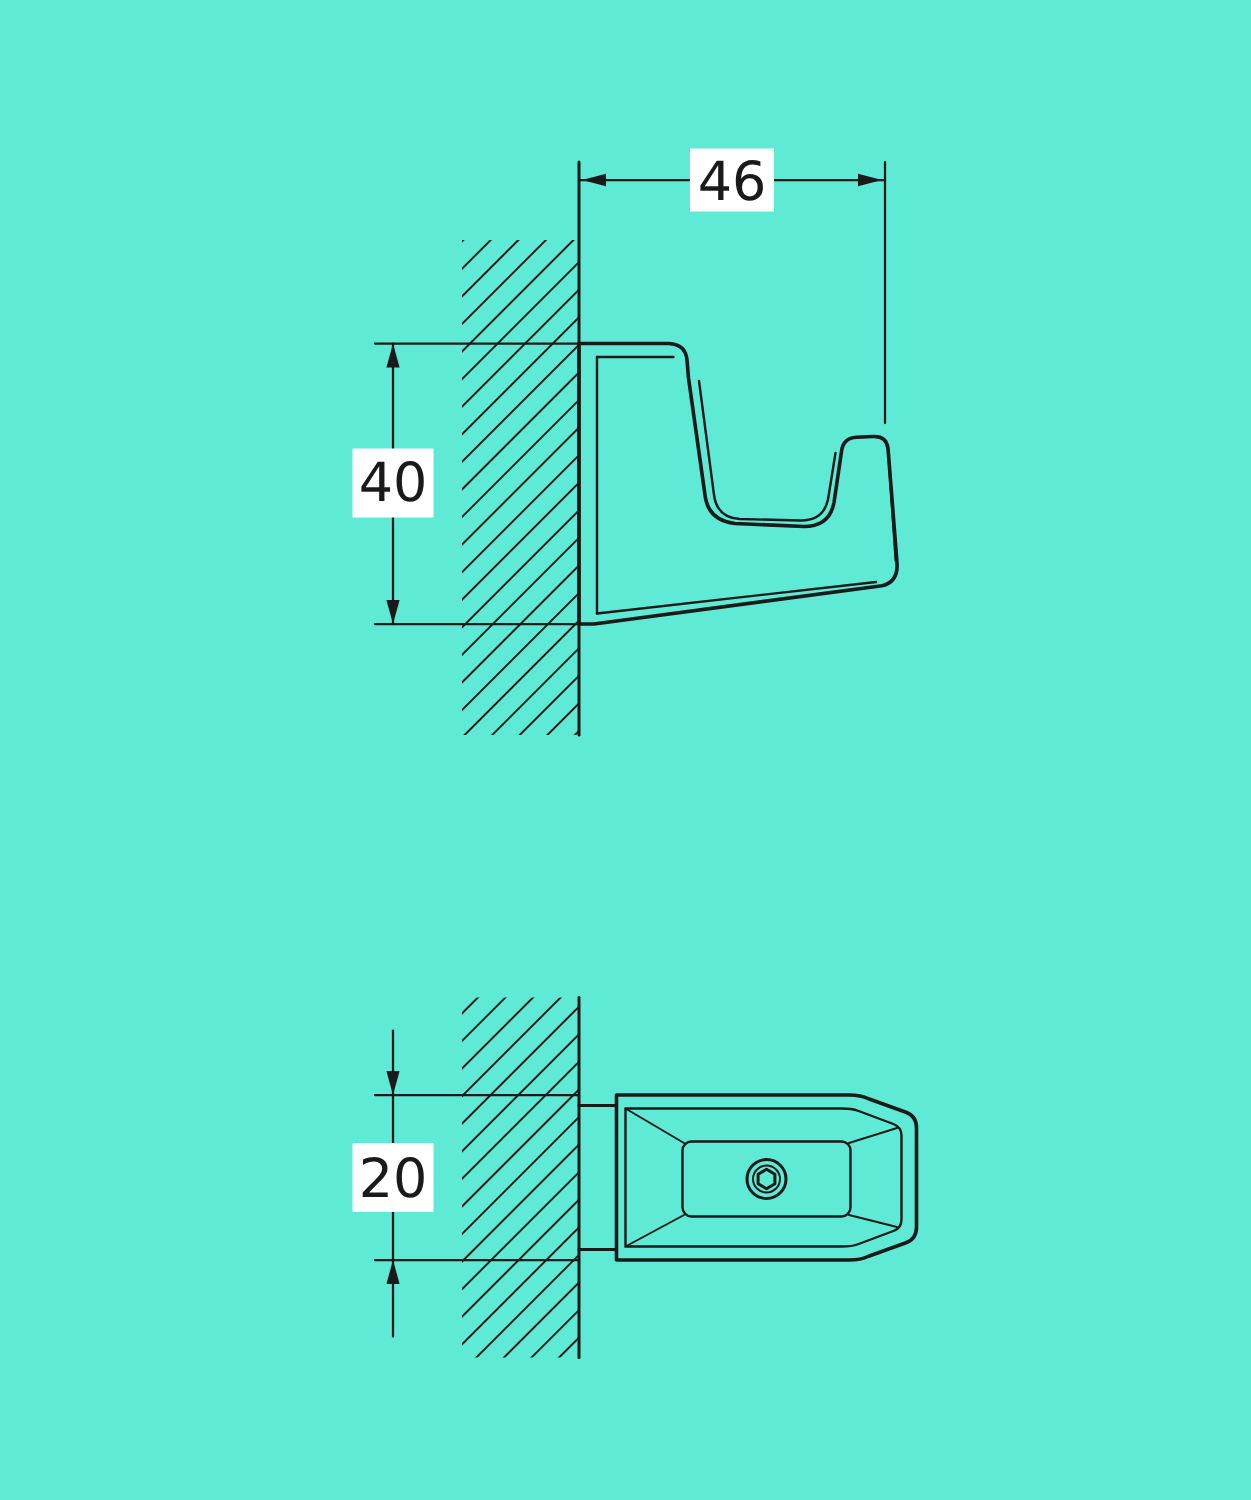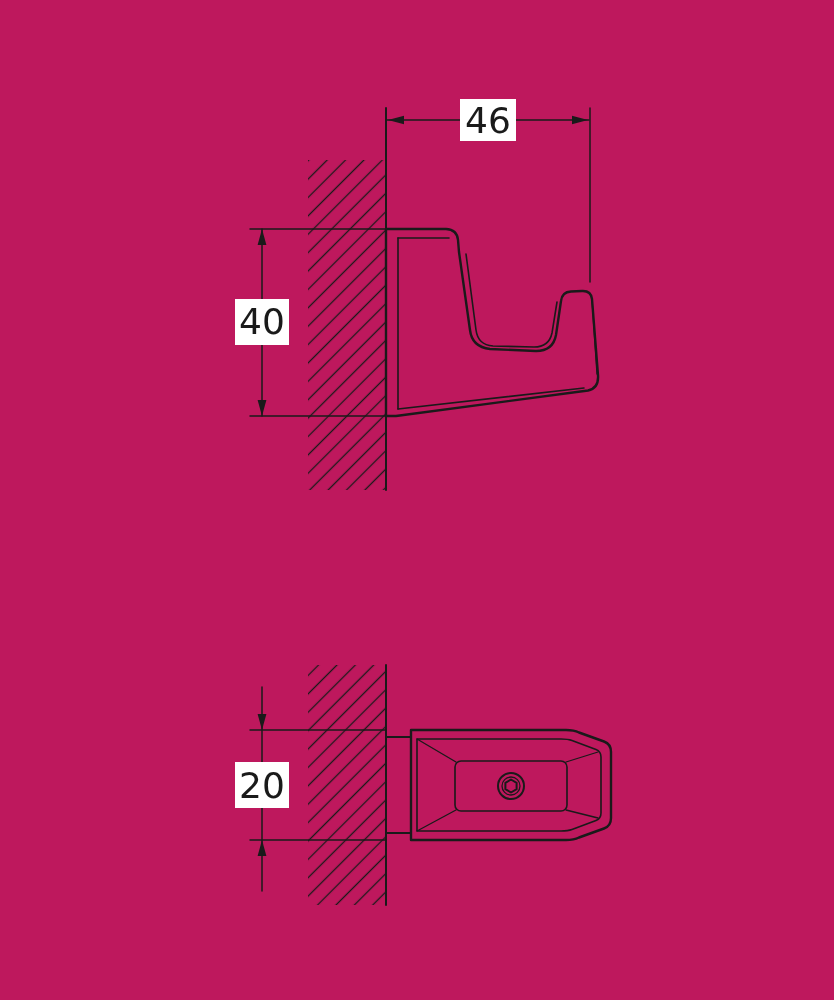--- a/index.html
+++ b/index.html
@@ -1,17 +1,17 @@
 <!DOCTYPE html>
 <html><head>
 <meta charset="utf-8">
 <title>Hook Technical Drawing</title>
 <style>
   html,body{margin:0;padding:0;background:#ffffff;}
-  .canvas{position:relative;width:834px;height:1000px;background:#be185d;overflow:hidden;}
+  .canvas{position:relative;width:834px;height:1000px;background:#5eead4;overflow:hidden;}
   svg{display:block;}
   .ln{stroke:#1a1a1a;fill:none;stroke-linecap:round;stroke-linejoin:round;}
   .w24{stroke-width:2.4;}
   .w20{stroke-width:2;}
   .w16{stroke-width:1.6;}
   .w15{stroke-width:1.5;}
   .w13{stroke-width:1.3;}
   .arrow{fill:#1a1a1a;stroke:none;}
   .dim-label{font-family:"DejaVu Sans","Liberation Sans",sans-serif;font-size:36px;fill:#1a1a1a;text-anchor:middle;}
   .label-bg{fill:#ffffff;stroke:none;}

